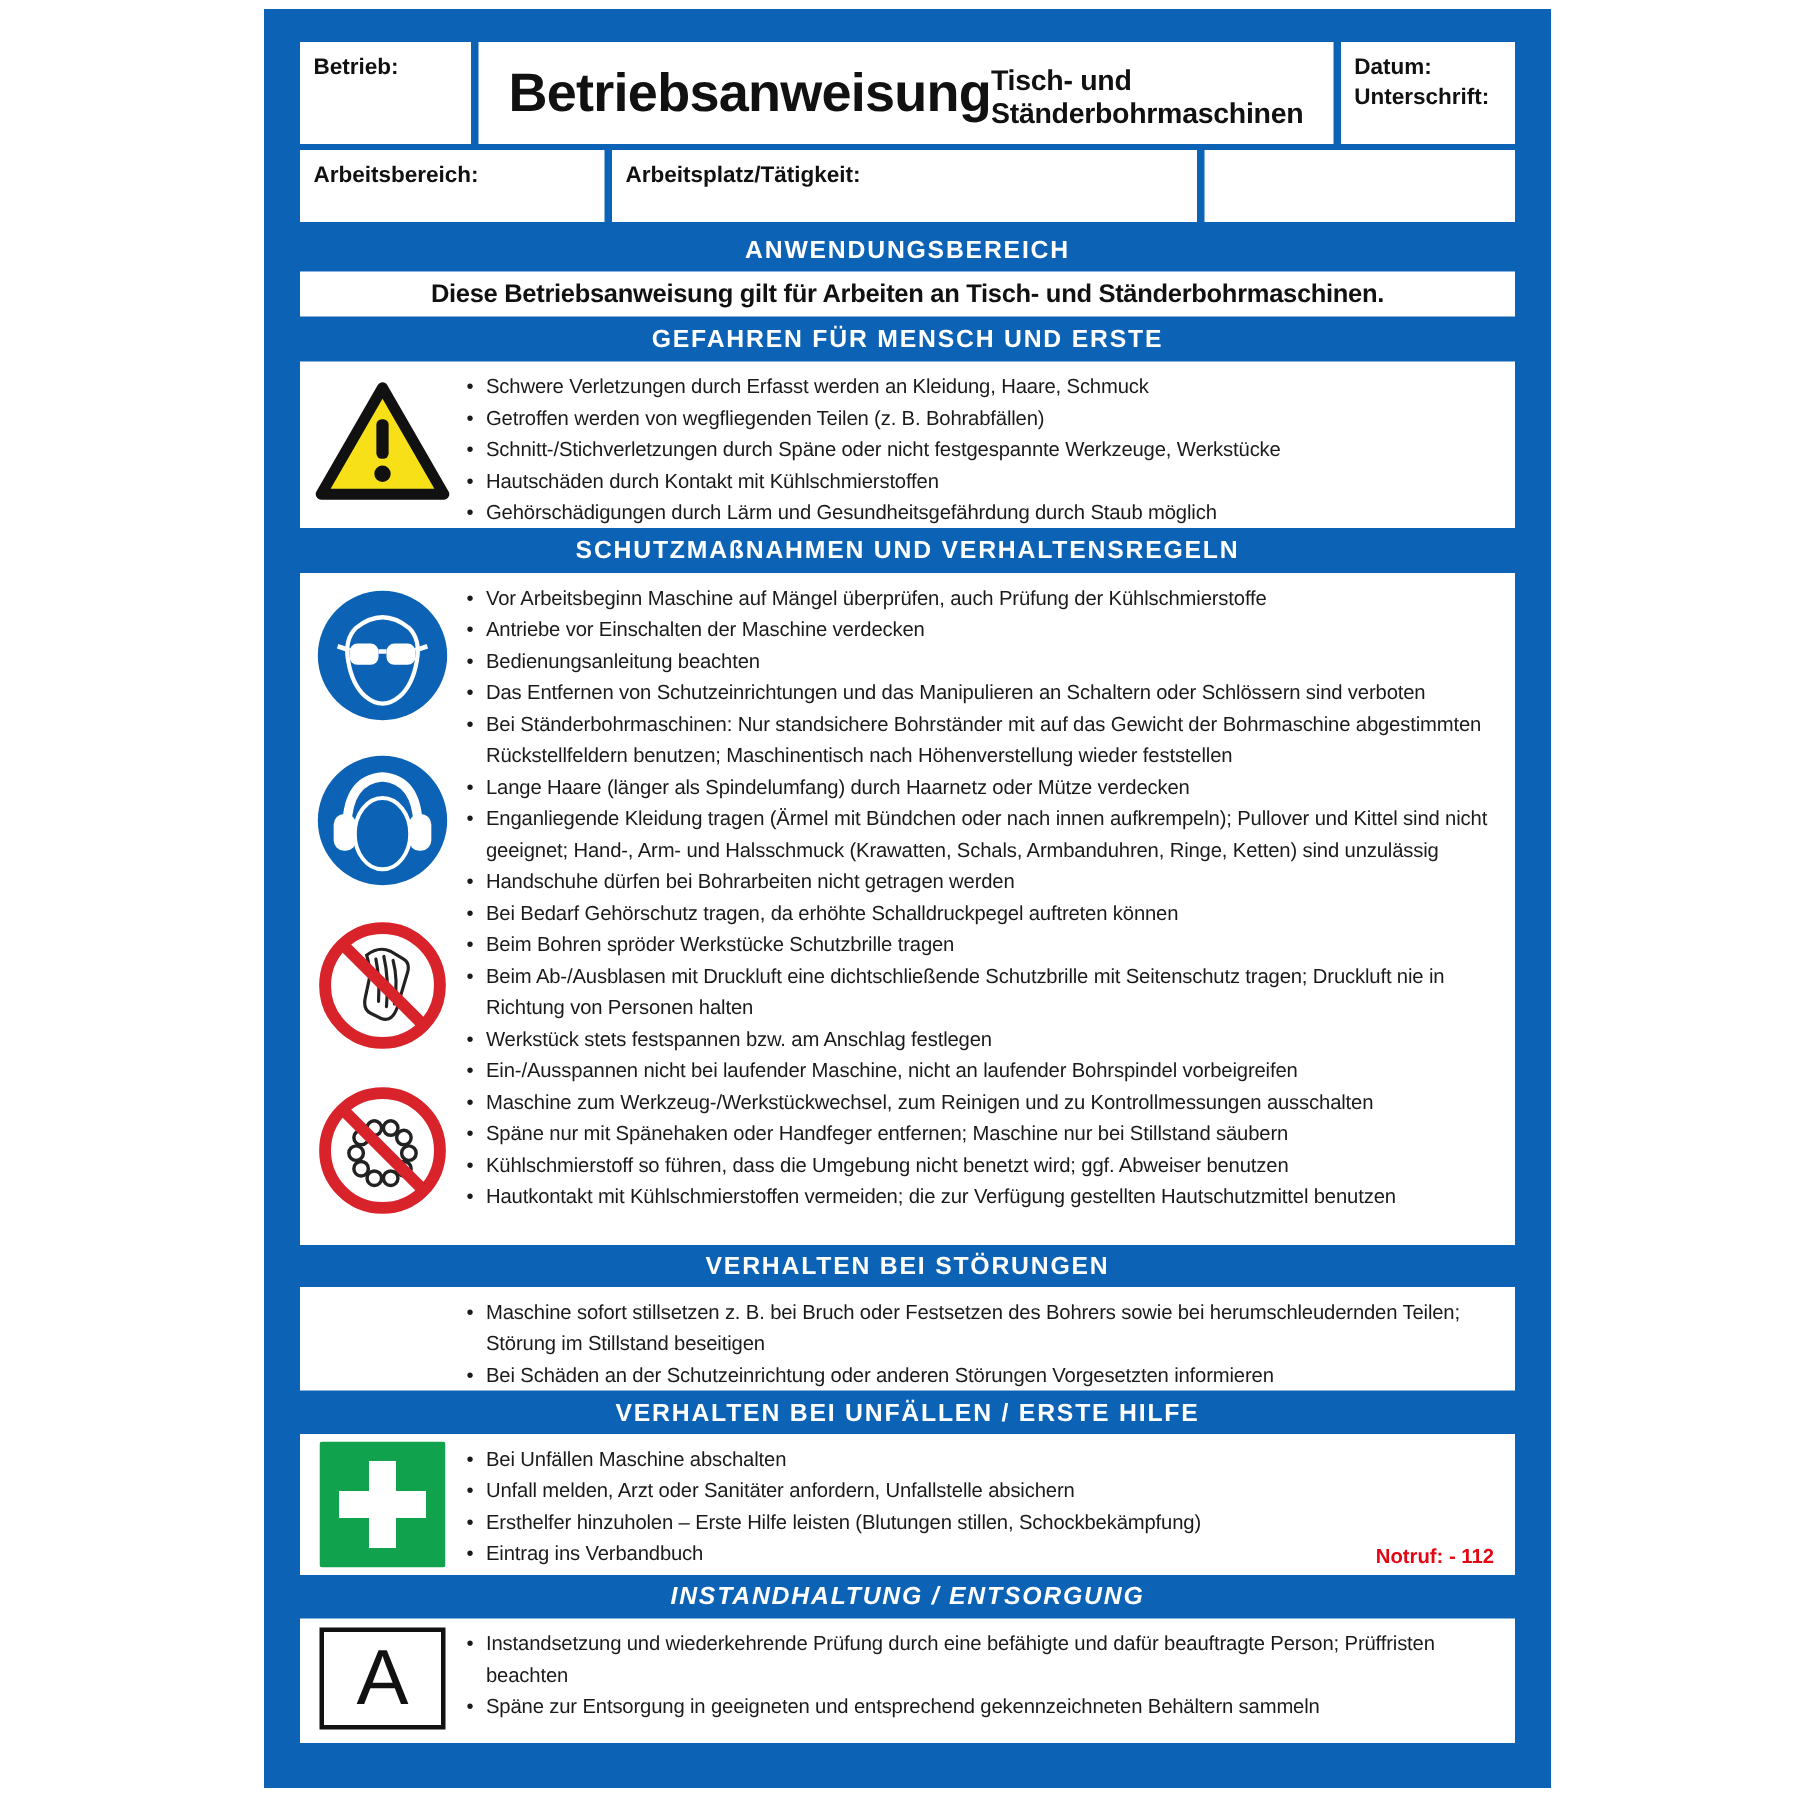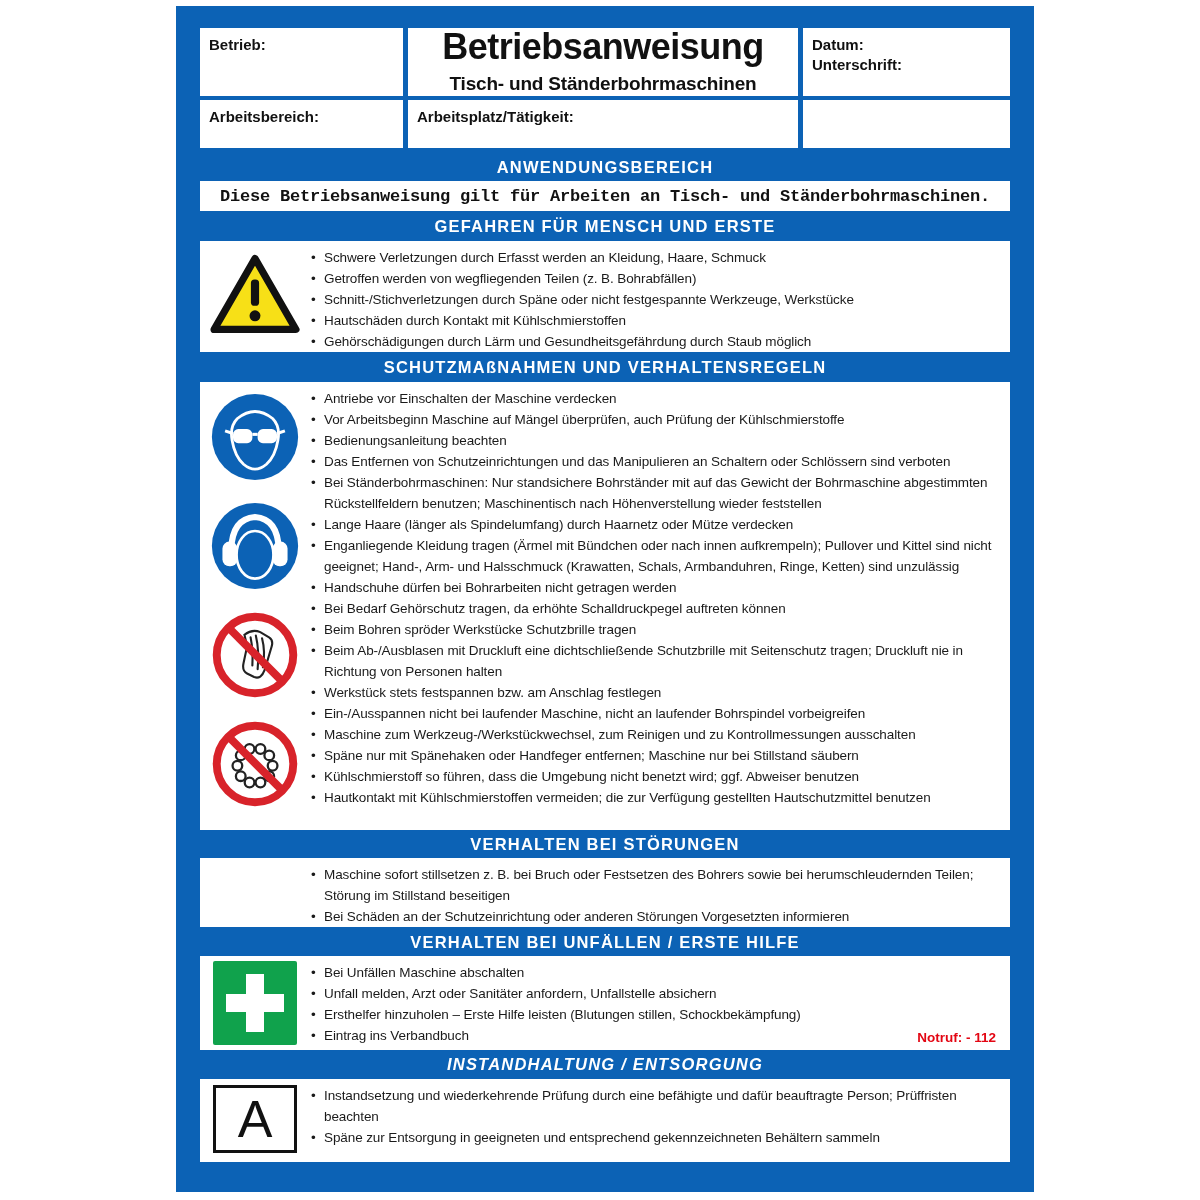--- a/index.html
+++ b/index.html
@@ -11,35 +11,35 @@
     position:absolute;left:176px;top:6px;width:858px;height:1186px;
     background:#0C62B5;box-sizing:border-box;padding:22px 24px 0 24px;
   }
   
   .hrow{display:flex;gap:5px;}
   .cell{background:#ffffff;box-sizing:border-box;padding:7px 9px;}
   .hrow1 .cell{height:68px;}
   .hrow2{margin-top:4px;}
   .hrow2 .cell{height:48px;}
   .c1{width:203px;}
-  .c2{flex:1;display:flex;flex-direction:column;align-items:center;justify-content:center;padding:20px;}
+  .c2{flex:1;display:flex;flex-direction:row;align-items:center;justify-content:center;padding:20px;}
   .c3{width:207px;}
   .label{font-weight:bold;font-size:15px;color:#111;line-height:1.35;}
   .title{font-size:36px;font-weight:bold;color:#111;line-height:1.02;letter-spacing:-0.5px;}
   .subtitle{font-size:19px;font-weight:bold;color:#111;margin-top:7px;letter-spacing:-0.2px;}
   
   .band{
     height:22px;display:flex;align-items:center;justify-content:center;
     color:#ffffff;font-weight:bold;font-size:16.5px;letter-spacing:1.2px;white-space:nowrap;
   }
   
   .wbox{background:#ffffff;display:flex;position:relative;box-sizing:border-box;}
   .statement{
     height:30px;display:flex;align-items:center;justify-content:center;
-    font-weight:bold;font-size:17px;color:#111;letter-spacing:-0.2px;font-family:Liberation Mono, monospace;
+    font-weight:bold;font-size:17px;color:#111;letter-spacing:-0.2px;
   }
   .icon-col{width:110px;flex-shrink:0;display:flex;flex-direction:column;align-items:center;}
   .text-col{flex:1;padding-right:12px;}
   ul{list-style:none;margin:0;padding:6px 0 0 0;font-size:13.5px;line-height:21px;color:#1a1a1a;}
   li{position:relative;padding-left:14px;letter-spacing:-0.1px;}
   li::before{content:"•";position:absolute;left:1px;color:#1a1a1a;}
   .mt8{margin-top:8px;}.mt5{margin-top:3px;font-style:italic;}.mt4{margin-top:4px;}.mt3{margin-top:3px;}
   .box-gefahren{height:111px;}
   .box-gefahren .icon-col{padding-top:13px;}
   .box-schutz{height:448px;}
@@ -160,22 +160,22 @@
             <circle cx="56.2" cy="33" r="5.5"></circle>
               <circle cx="66.2" cy="40.2" r="5.5"></circle>
           </g>
           <circle cx="50" cy="50" r="43.5" fill="none" stroke="#D8232A" stroke-width="9"></circle>
           <line x1="20" y1="19" x2="81" y2="80" stroke="#D8232A" stroke-width="9"></line>
         </svg>
       </span>
     </div>
     <div class="text-col">
       <ul>
+        <li>Vor Arbeitsbeginn Maschine auf Mängel überprüfen, auch Prüfung der Kühlschmierstoffe</li>
         <li>Antriebe vor Einschalten der Maschine verdecken</li>
-        <li>Vor Arbeitsbeginn Maschine auf Mängel überprüfen, auch Prüfung der Kühlschmierstoffe</li>
         <li>Bedienungsanleitung beachten</li>
         <li>Das Entfernen von Schutzeinrichtungen und das Manipulieren an Schaltern oder Schlössern sind verboten</li>
         <li>Bei Ständerbohrmaschinen: Nur standsichere Bohrständer mit auf das Gewicht der Bohrmaschine abgestimmten Rückstellfeldern benutzen; Maschinentisch nach Höhenverstellung wieder feststellen</li>
         <li>Lange Haare (länger als Spindelumfang) durch Haarnetz oder Mütze verdecken</li>
         <li>Enganliegende Kleidung tragen (Ärmel mit Bündchen oder nach innen aufkrempeln); Pullover und Kittel sind nicht geeignet; Hand-, Arm- und Halsschmuck (Krawatten, Schals, Armbanduhren, Ringe, Ketten) sind unzulässig</li>
         <li>Handschuhe dürfen bei Bohrarbeiten nicht getragen werden</li>
         <li>Bei Bedarf Gehörschutz tragen, da erhöhte Schalldruckpegel auftreten können</li>
         <li>Beim Bohren spröder Werkstücke Schutzbrille tragen</li>
         <li>Beim Ab-/Ausblasen mit Druckluft eine dichtschließende Schutzbrille mit Seitenschutz tragen; Druckluft nie in Richtung von Personen halten</li>
         <li>Werkstück stets festspannen bzw. am Anschlag festlegen</li>

